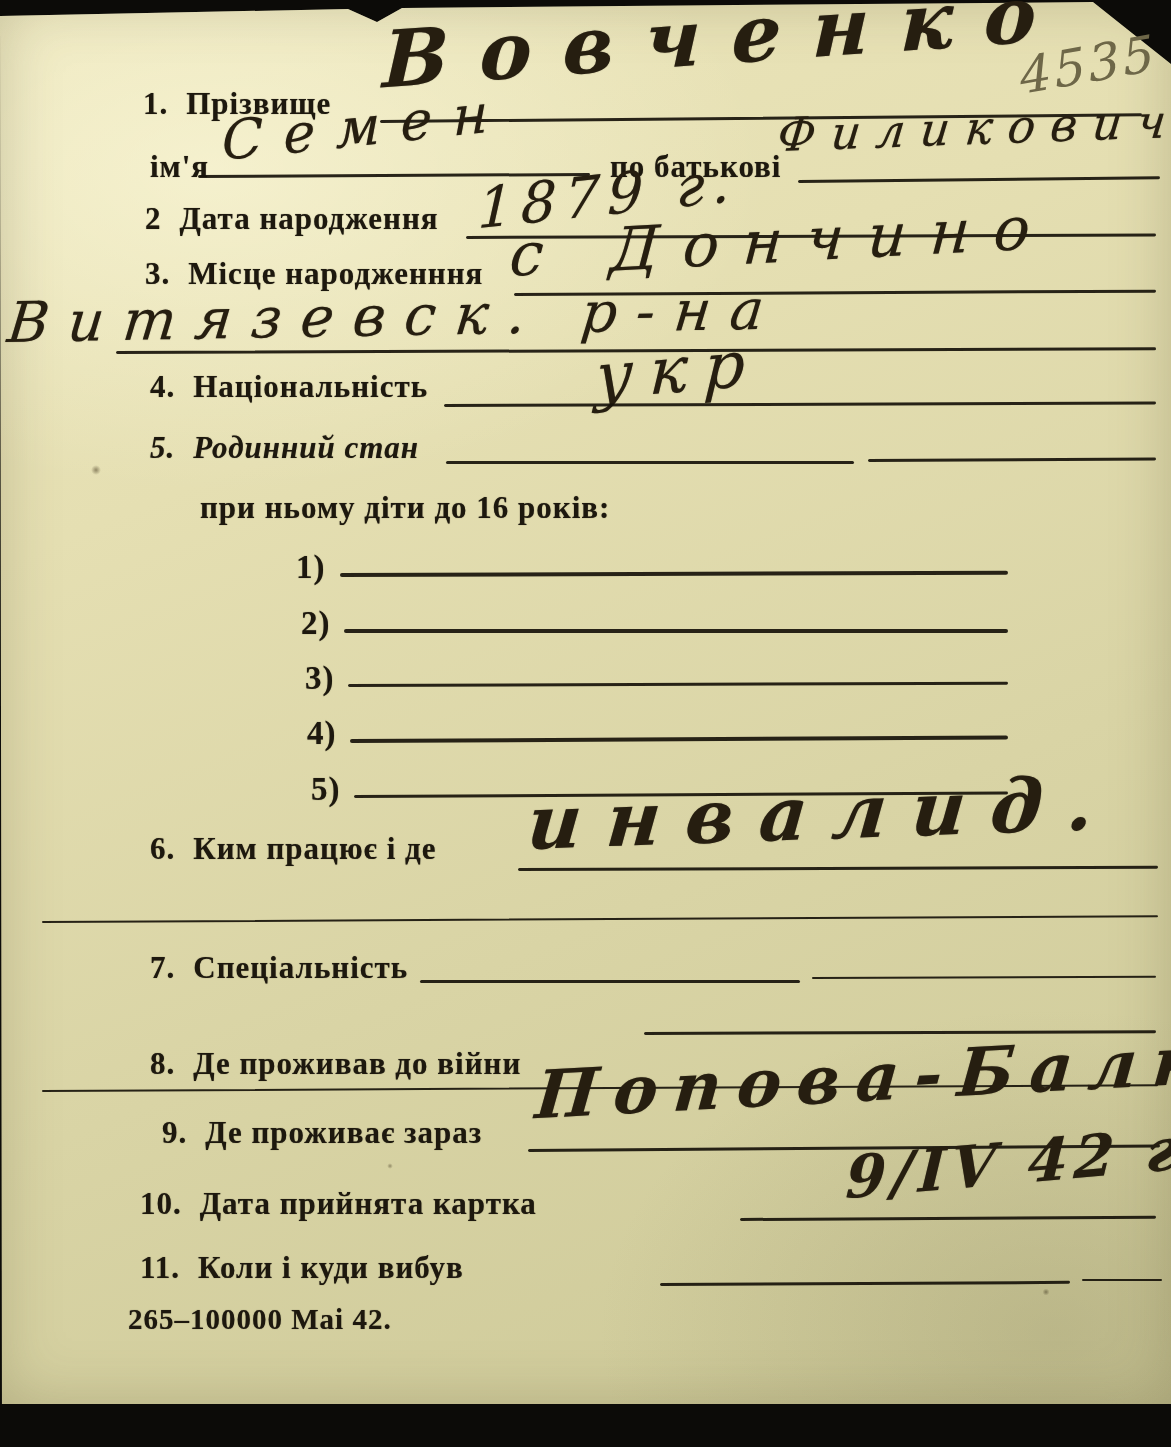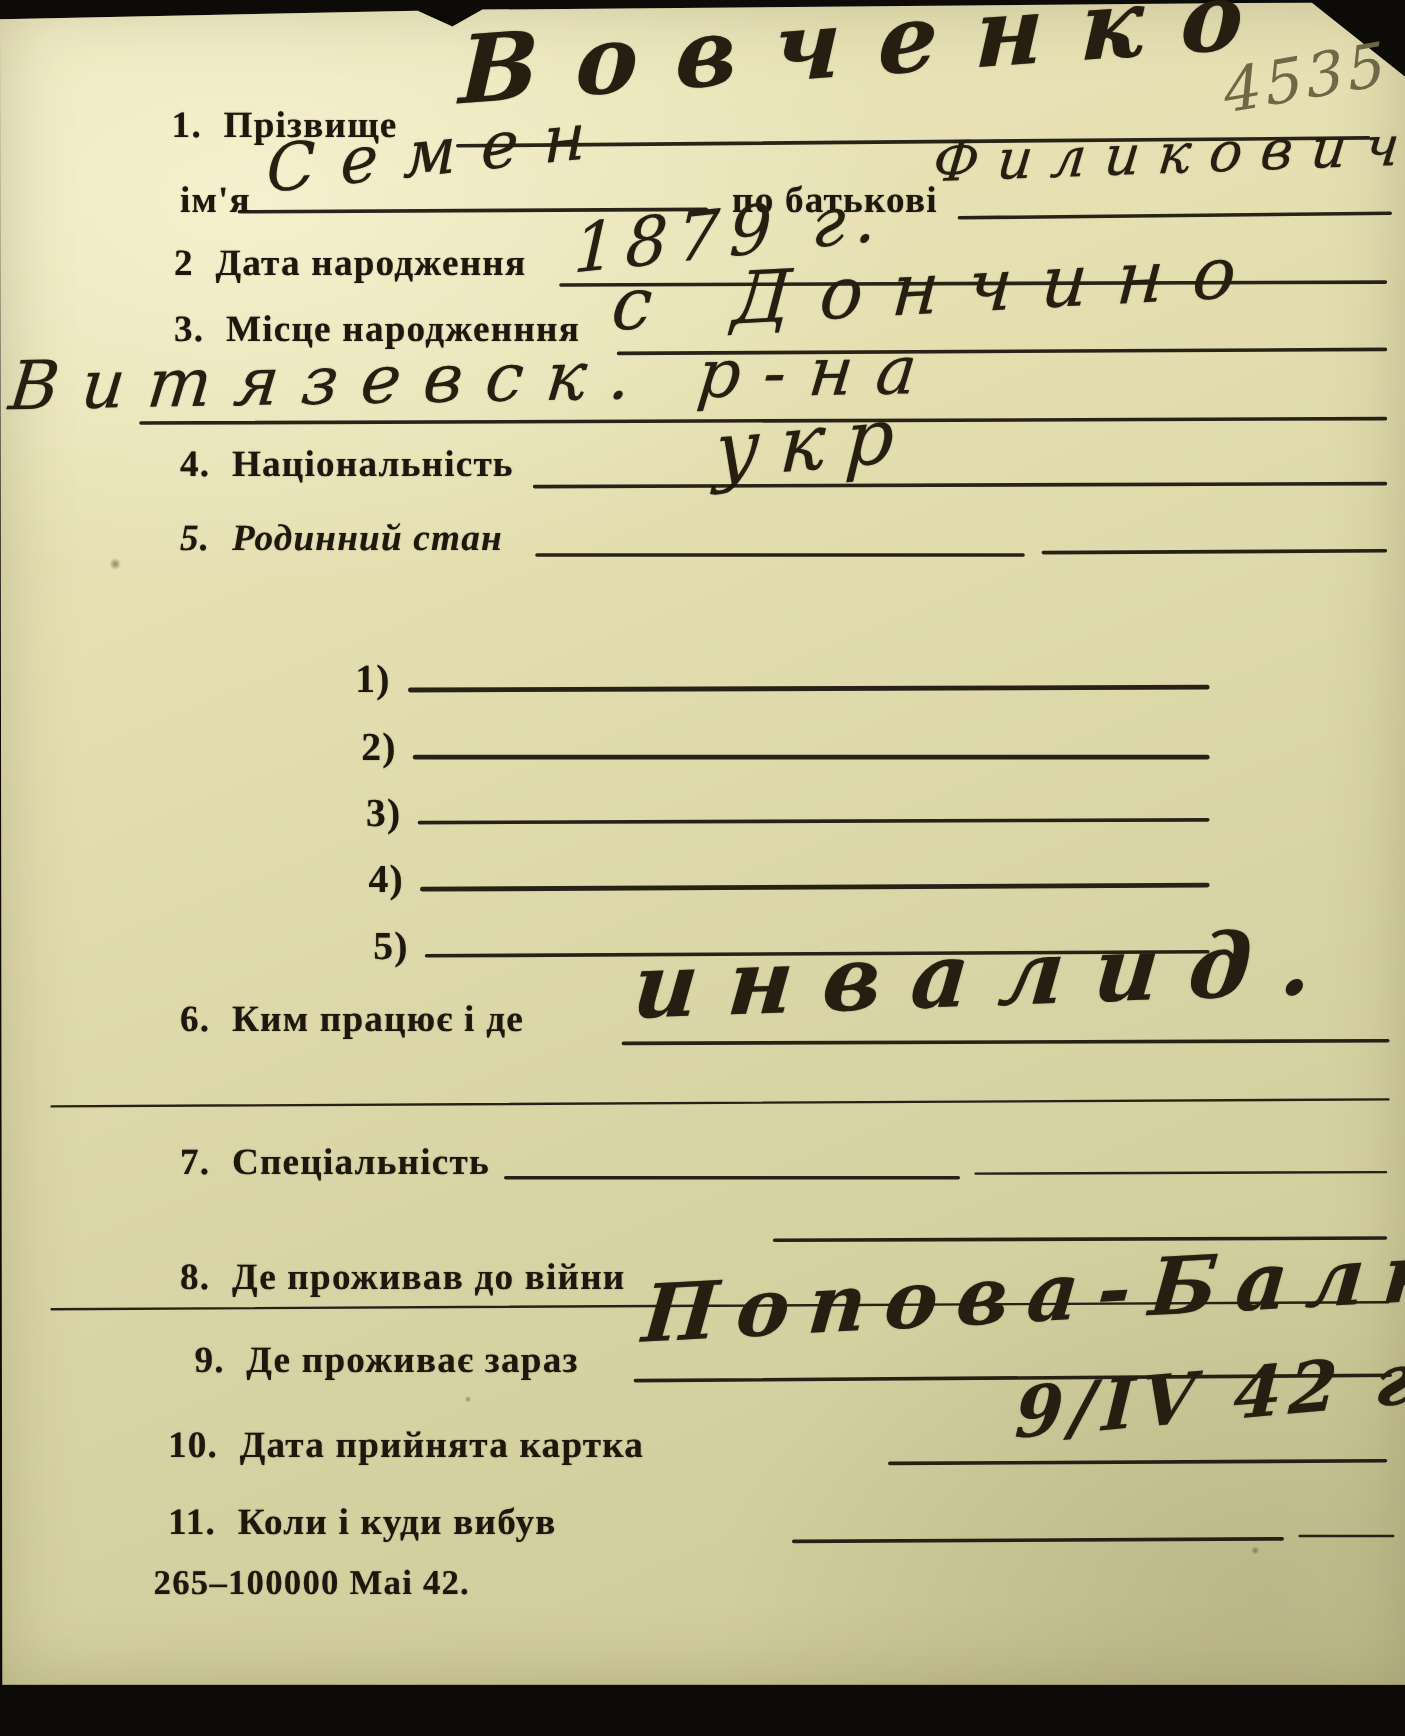--- a/index.html
+++ b/index.html
@@ -103,20 +103,23 @@
   </div>
   <span class="hw" style="left:596px;top:340px;font-size:64px;letter-spacing:0.26em;transform:rotate(-5deg) skewX(-8deg);">укр</span>
   <div class="rule" style="left:444px;top:404px;width:712px;transform:rotate(-0.2deg);"></div>
 
   <div class="print" style="left:150px;top:430px;font-style:italic;">
     <span class="num">5.</span><span>Родинний стан</span>
   </div>
   <div class="rule" style="left:446px;top:461px;width:408px;"></div>
   <div class="rule" style="left:868px;top:459px;width:288px;transform:rotate(-0.3deg);"></div>
 
+  <div class="print" style="left:200px;top:490px;">
+    <span>при ньому діти до 16 років:</span>
+  </div>
 
   <div class="print" style="left:296px;top:549px;font-size:33px;">
     <span>1)</span>
   </div>
   <div class="rule thick" style="left:340px;top:573px;width:668px;transform:rotate(-0.2deg);"></div>
 
   <div class="print" style="left:301px;top:605px;font-size:33px;">
     <span>2)</span>
   </div>
   <div class="rule thick" style="left:344px;top:629px;width:664px;"></div>

